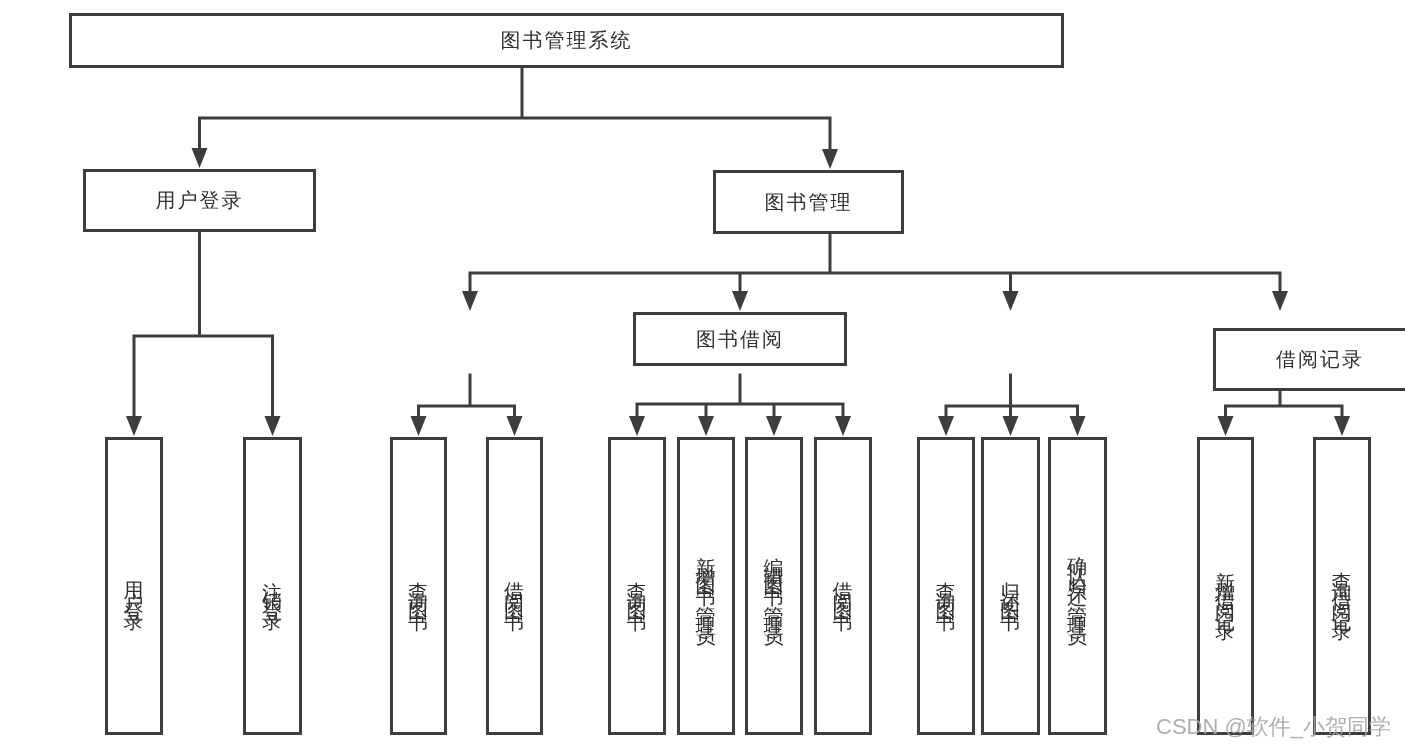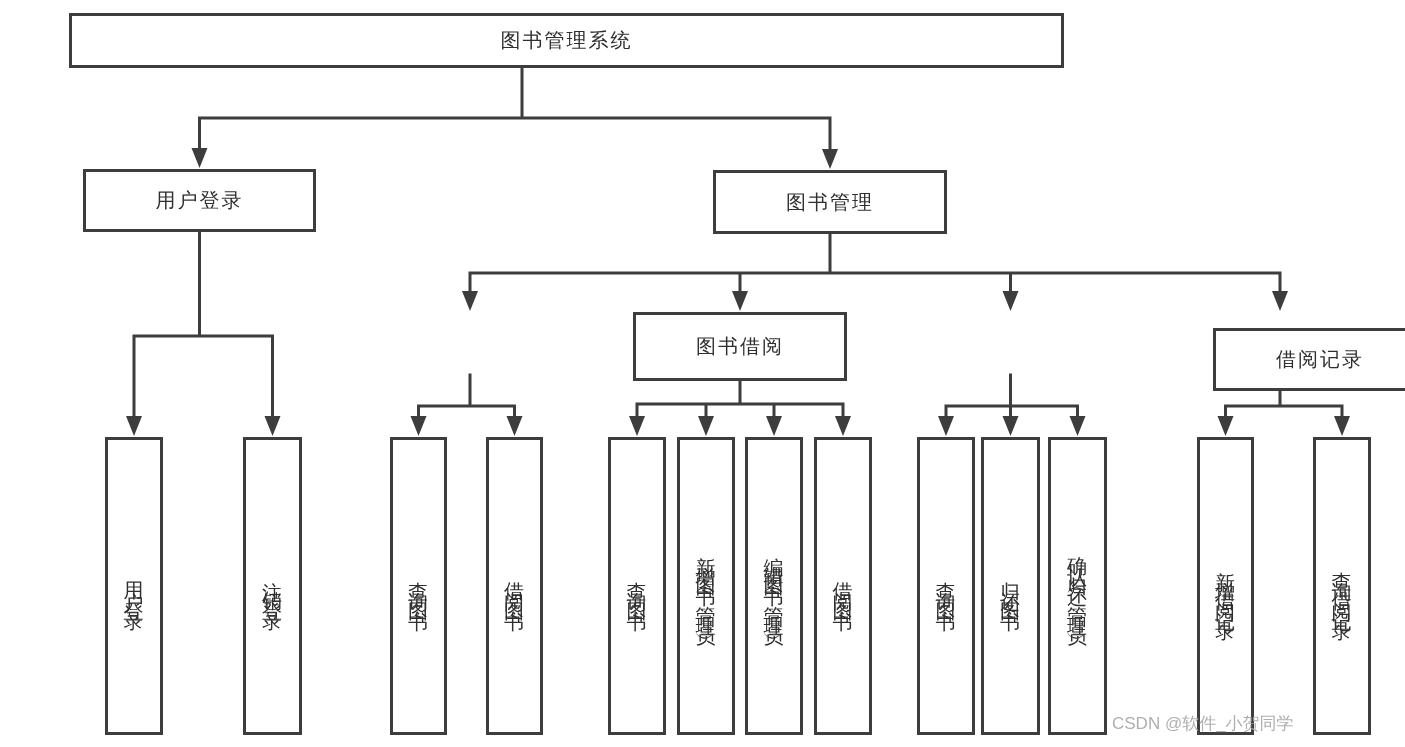--- a/index.html
+++ b/index.html
@@ -52,23 +52,23 @@
     writing-mode: vertical-rl;
     text-orientation: mixed;
     font-size: 20px;
     letter-spacing: 10px;
     line-height: 1;
     color: var(--text);
     white-space: nowrap;
   }
   #watermark {
     position: absolute;
-    left: 1112px;
+    left: 1156px;
     top: 712px;
-    font-size: 17px;
+    font-size: 22px;
     color: var(--watermark);
     white-space: nowrap;
     z-index: 5;
     opacity: 0.9;
   }
 </style>
 </head>
 <body>
 
 <div id="canvas">
@@ -104,25 +104,25 @@
       M1334 416 L1350 416 L1342 436 Z"></path>
   </svg>
 
   <div class="hbox" style="left:25px; top:13px; width:995px; height:55px;margin-left:44px;">
     <span>图书管理系统</span>
   </div>
 
   <div class="hbox" style="left:83px; top:169px; width:233px; height:63px;">
     <span>用户登录</span>
   </div>
-  <div class="hbox" style="left:713px; top:170px; width:234px; height:64px;">
+  <div class="hbox" style="left:713px; top:170px; width:191px; height:64px;">
     <span>图书管理</span>
   </div>
 
-  <div class="hbox" style="left:633px; top:312px; width:214px; height:69px;">
+  <div class="hbox" style="left:633px; top:312px; width:214px; height:54px;">
     <span>图书借阅</span>
   </div>
   <div class="hbox" style="left:1173px; top:328px; width:214px; height:63px;margin-left:40px;">
     <span>借阅记录</span>
   </div>
 
   <div class="vbox" style="left:105px; width:58px;">
     <span>用户登录</span>
   </div>
   <div class="vbox" style="left:243px; width:59px;">

